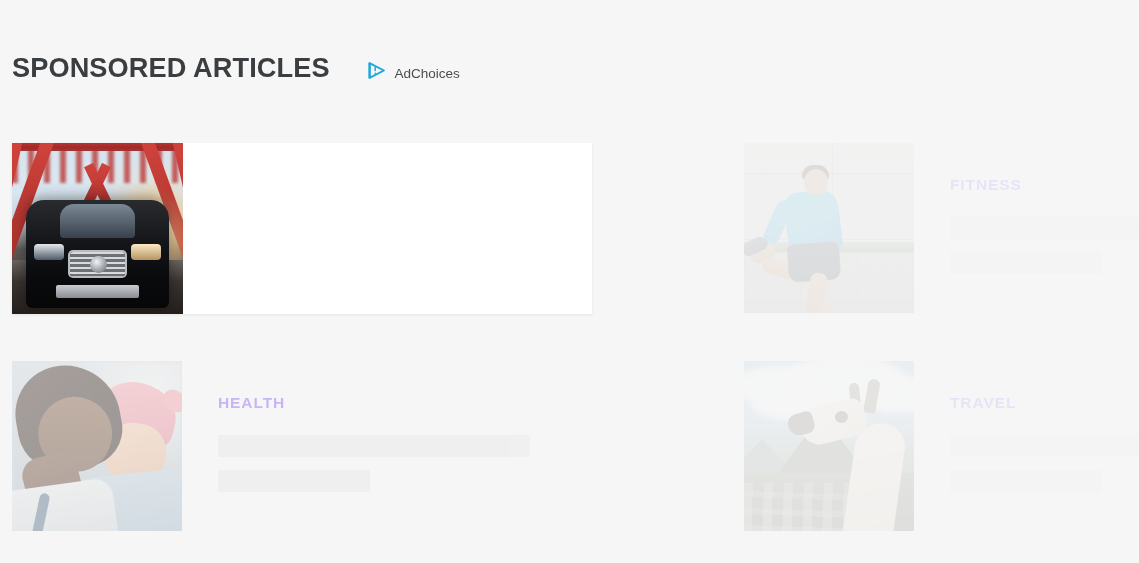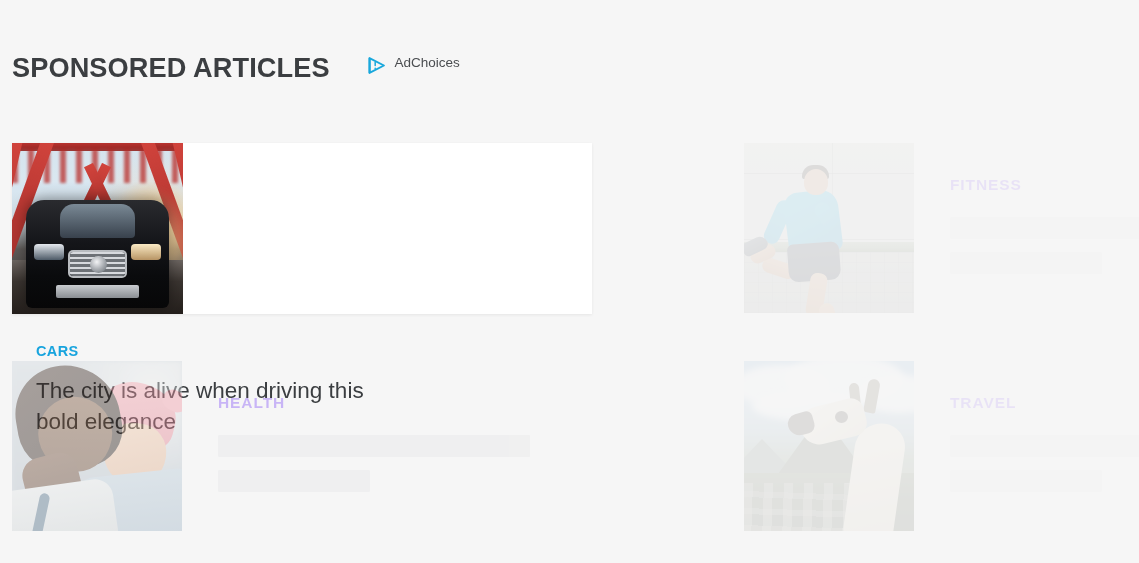--- a/index.html
+++ b/index.html
@@ -38,21 +38,21 @@
     font-weight: 700;
     letter-spacing: 0.1px;
     color: #3b3e41;
     line-height: 1;
     white-space: nowrap;
     transform: scaleX(0.97);
     transform-origin: left center;
   }
   .adchoices {
     display: flex;
-    align-items: flex-start;
+    align-items: flex-end;
     margin-left: 28px;
     height: 24px;
     cursor: pointer;
   }
   .adchoices-icon {
     width: 19px;
     height: 19px;
     display: block;
     flex: 0 0 auto;
   }
@@ -479,24 +479,20 @@
               <div class="car-body">
                 <div class="car-wind"></div>
                 <div class="car-lamp l"></div>
                 <div class="car-lamp r"></div>
                 <div class="car-grille"></div>
                 <div class="car-logo"></div>
                 <div class="car-bumper"></div>
               </div>
             </div>
           </div>
-          <div class="card-body">
-            <div class="kicker">CARS</div>
-            <div class="headline">The city is alive when driving this bold elegance</div>
-          </div>
         </div>
       </div>
 
       <div class="card col-right state-loading">
         <div class="thumb thumb-small">
           <div class="photo photo-fitness">
             <div class="wall-line w1"></div>
             <div class="wall-line w2"></div>
             <div class="wall-seam s1"></div>
             <div class="grass"></div>

